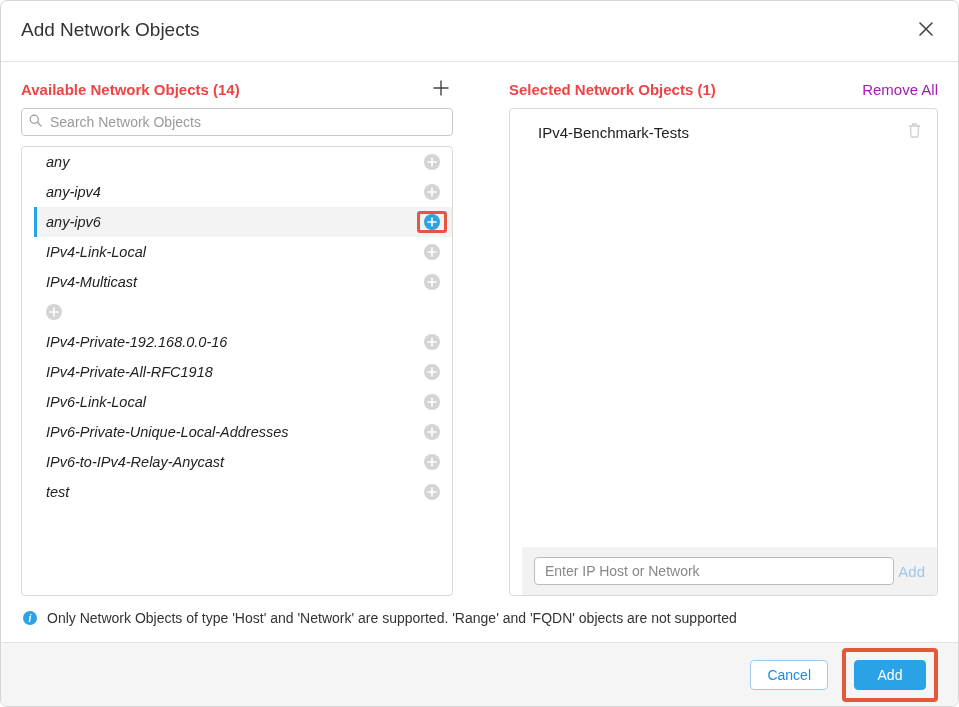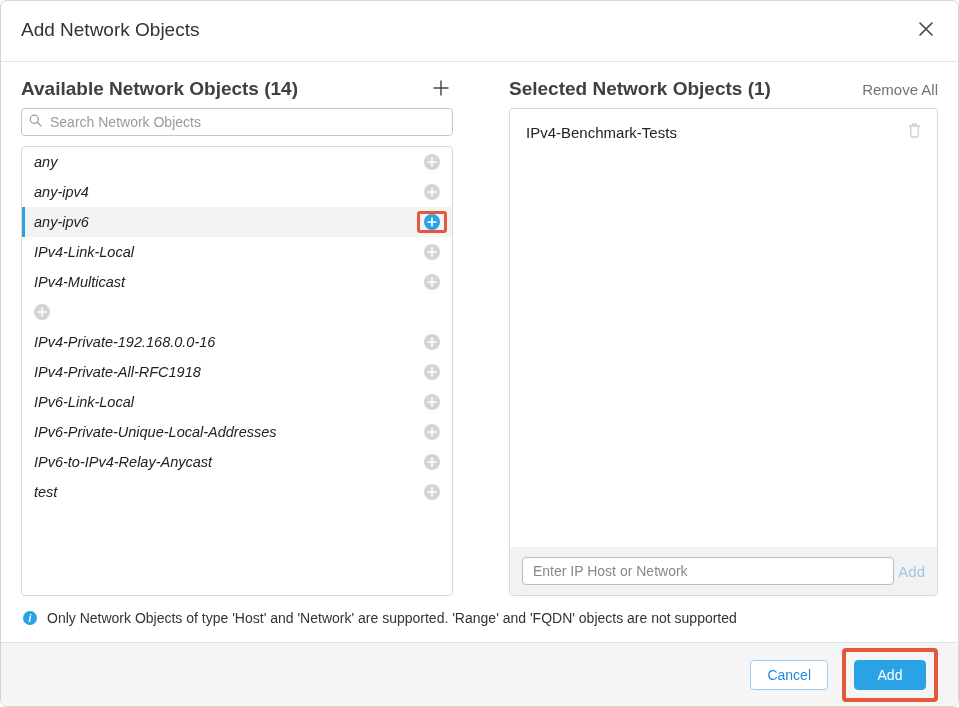--- a/index.html
+++ b/index.html
@@ -62,26 +62,26 @@
   .col-right { flex: 1 1 auto; }
 
   .section-head {
     display: flex;
     align-items: center;
     justify-content: space-between;
     height: 26px;
     margin-bottom: 6px;
   }
   .section-title {
-    font-size: 19px;
+    font-size: 15px;
     font-weight: 600;
-    color: #404040;
+    color: #ef4444;
   }
   .remove-all {
-    color: #737373;
+    color: #a21caf;
     font-size: 15px;
     cursor: pointer;
   }
   .add-new-plus {
     font-size: 22px;
     color: #444;
     line-height: 1;
     cursor: pointer;
     padding: 0 4px;
   }
@@ -107,20 +107,21 @@
     transform: translateY(-50%);
     color: #9a9a9a;
     font-size: 14px;
     pointer-events: none;
   }
 
   .list-box {
     border: 1px solid #d9d9d9;
     border-radius: 4px;
     overflow: auto;
+    padding-left: 12px;
   }
   .avail-box { flex: 1 1 auto; }
   .avail-list {
     list-style: none;
     margin: 0; padding: 0;
   }
   .avail-item {
     display: flex;
     align-items: center;
     justify-content: space-between;

